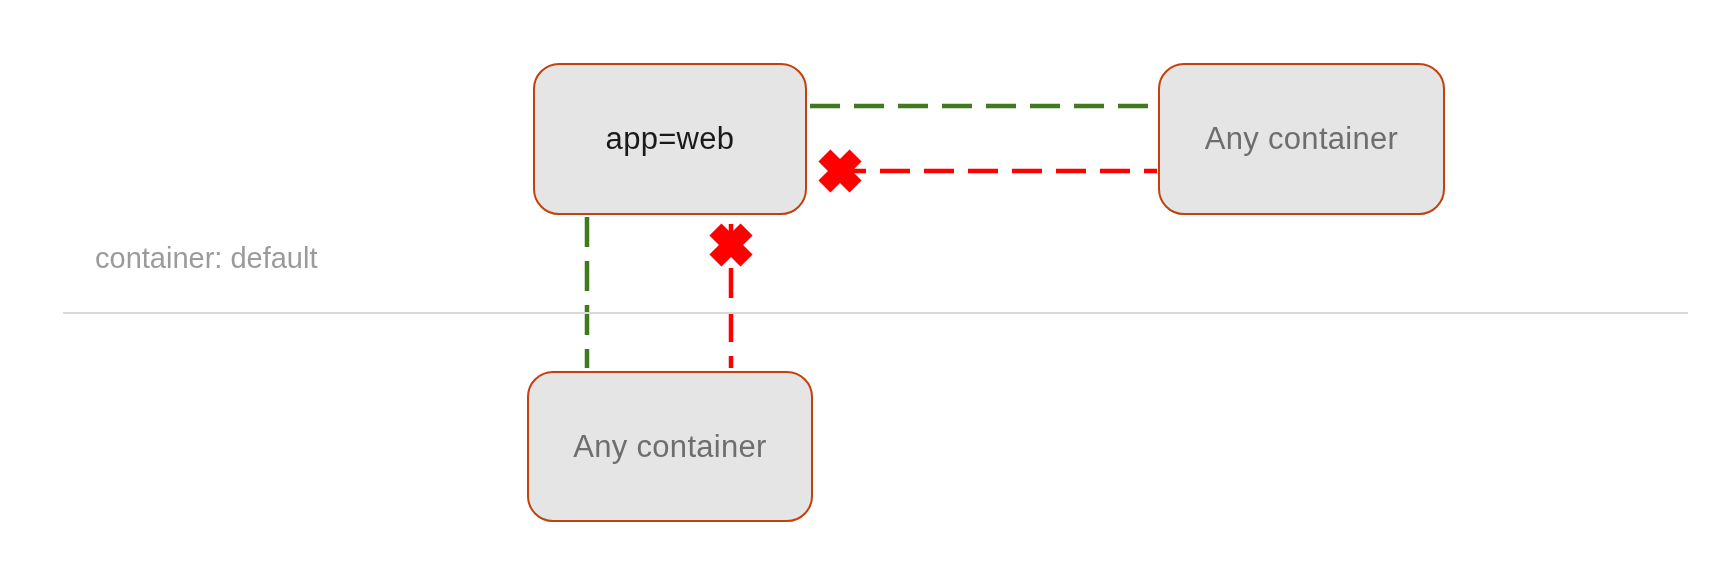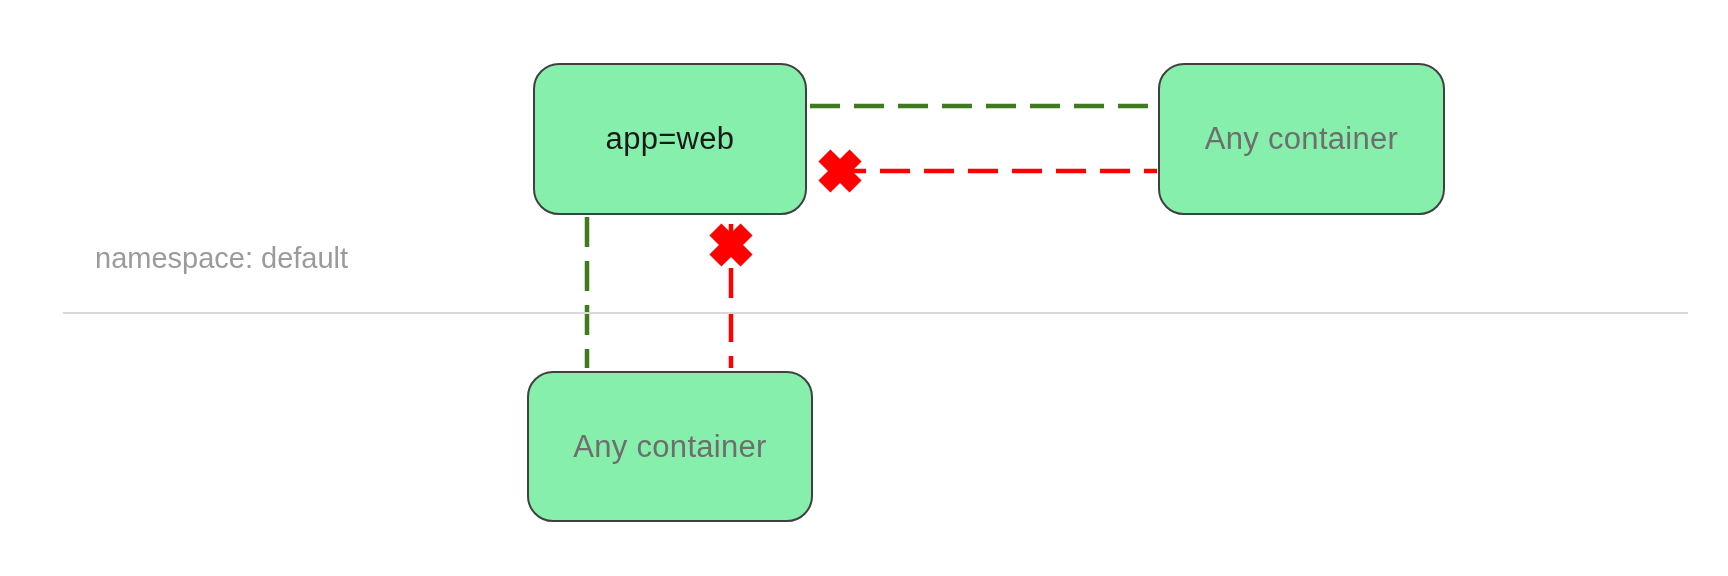--- a/index.html
+++ b/index.html
@@ -16,22 +16,22 @@
     overflow: hidden;
   }
   .edges-layer {
     position: absolute;
     left: 0;
     top: 0;
     pointer-events: none;
   }
   .node {
     position: absolute;
-    background: #86efac;
-    border: 2px solid #404040;
+    background: #e5e5e5;
+    border: 2px solid #c2410c;
     border-radius: 26px;
     display: flex;
     align-items: center;
     justify-content: center;
     box-sizing: border-box;
     text-align: right;
   }
   .node-label {
     font-size: 31px;
     color: #1a1a1a;
@@ -81,21 +81,21 @@
       <rect x="-22" y="-8.5" width="44" height="17" fill="#ff0000"></rect>
       <rect x="-8.5" y="-22" width="17" height="44" fill="#ff0000"></rect>
     </g>
 
     <g transform="translate(731,245) rotate(45)">
       <rect x="-22" y="-8.5" width="44" height="17" fill="#ff0000"></rect>
       <rect x="-8.5" y="-22" width="17" height="44" fill="#ff0000"></rect>
     </g>
   </svg>
 
-  <div class="ns-label" id="ns-label-default">namespace: default</div>
+  <div class="ns-label" id="ns-label-default">container: default</div>
 
   <div class="divider"></div>
 
 
   <div class="node" id="node-app-web">
     <span class="node-label">app=web</span>
   </div>
 
   <div class="node secondary" id="node-any-default">
     <span class="node-label">Any container</span>

